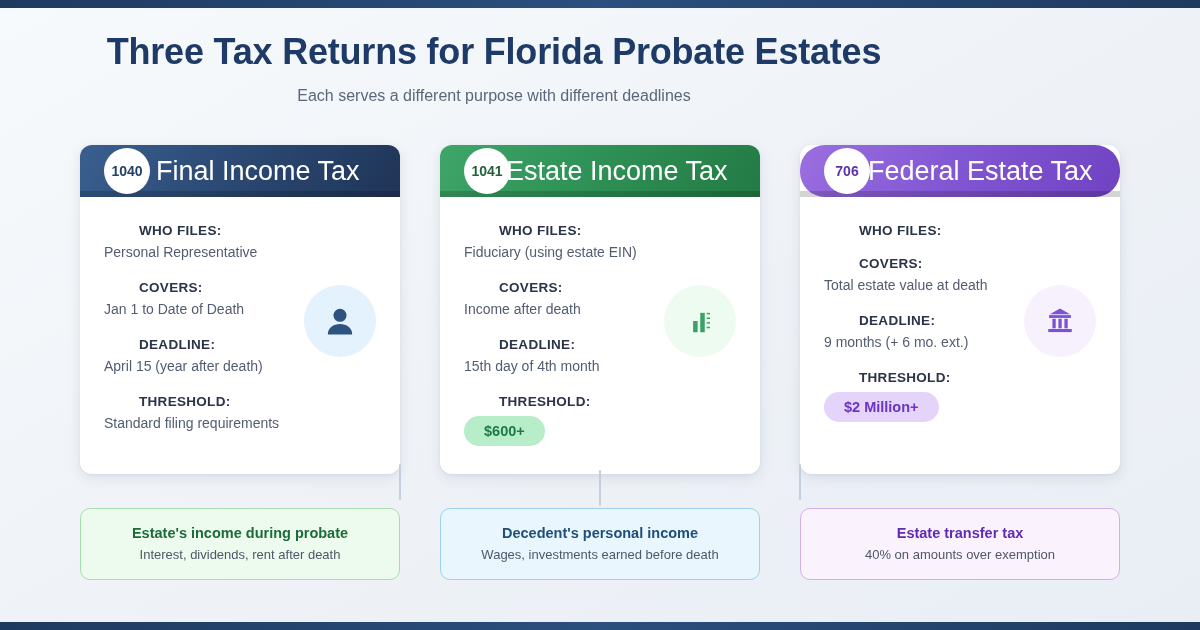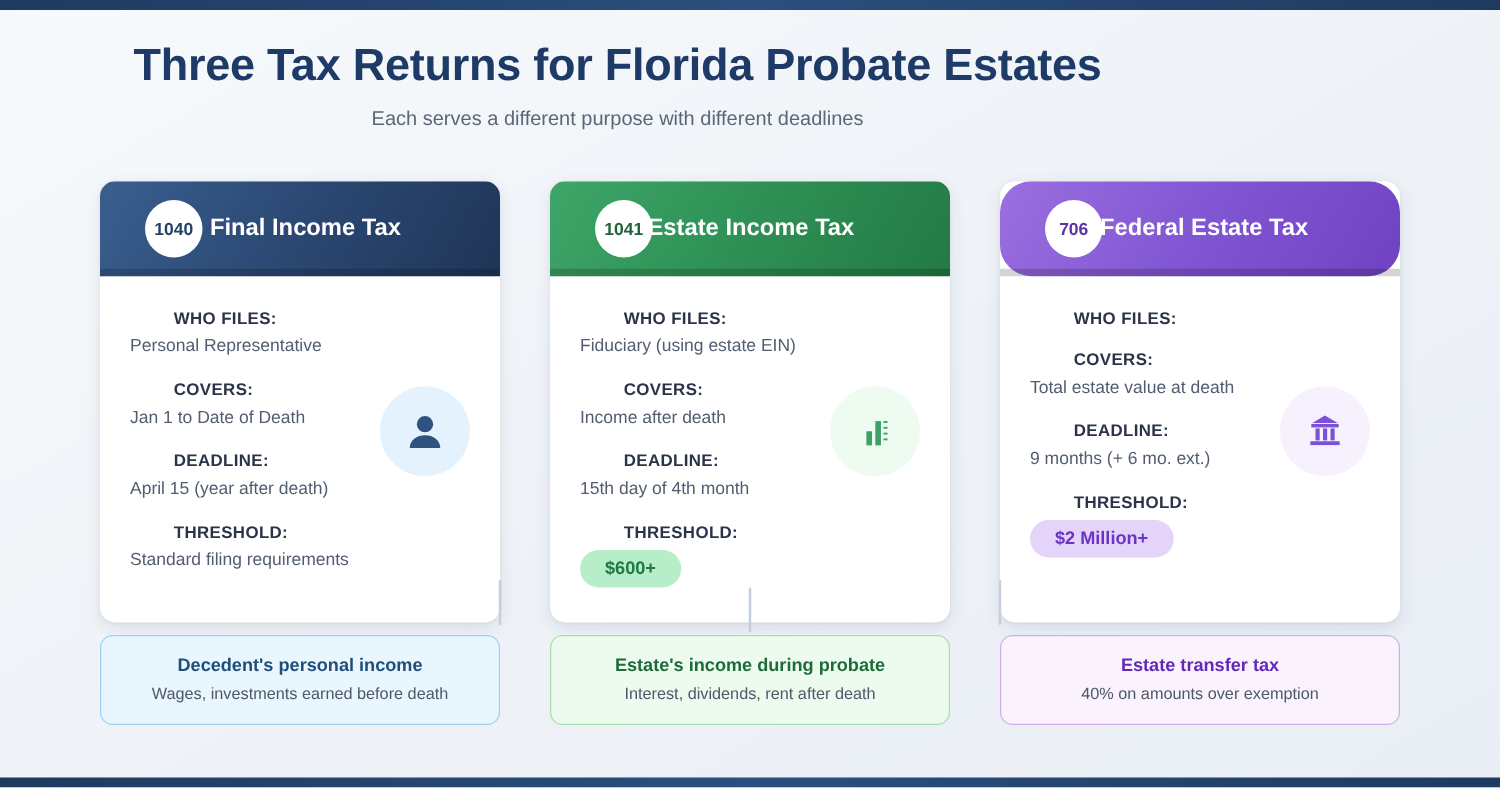--- a/index.html
+++ b/index.html
@@ -64,25 +64,25 @@
     background: #ffffff;
     border-radius: 12px;
     box-shadow: 0 4px 14px rgba(30, 50, 90, 0.10), 0 1px 3px rgba(30,50,90,0.06);
     overflow: hidden;
     position: relative;
   }
   .card.tall { min-height: 325px; }
   .card.short { min-height: 322px; }
 
   .card-header {
-    height: 76px;
+    height: 52px;
     position: relative;
     display: flex;
     align-items: center;
-    padding-left: 36px;
+    padding-left: 24px;
   }
   .card-header::after {
     content: "";
     position: absolute;
     left: 0; right: 0; bottom: 0;
     height: 6px;
     background: rgba(0, 0, 0, 0.17);
   }
 
   .card-1 .card-header { background: linear-gradient(120deg, #3a5f8f 0%, #2c4a75 45%, #1f3557 100%); }
@@ -101,22 +101,22 @@
     font-weight: bold;
     flex: 0 0 auto;
     z-index: 2;
     position: relative;
   }
   .card-1 .form-badge { color: #24416b; }
   .card-2 .form-badge { color: #23623c; }
   .card-3 .form-badge { color: #5b33a8; }
 
   .card-title {
-    font-size: 19px;
-    font-weight: bold;
+    font-size: 27px;
+    font-weight: normal;
     color: #ffffff;
     margin-left: 6px;
     white-space: nowrap;
     z-index: 1;
   }
   .card-2 .card-title { margin-left: -4px; }
   .card-3 .card-title { margin-left: -2px; }
 
   .card-body {
     padding: 26px 24px 28px 24px;
@@ -322,27 +322,27 @@
     </div>
   </div>
 
 </div>
 
 <div class="connector" style="left:399px; top:464px;"></div>
 <div class="connector" style="left:599px; top:470px;"></div>
 <div class="connector" style="left:799px; top:464px;"></div>
 
 <div class="footers">
+  <div class="footer-box green">
+    <div class="footer-title">Estate's income during probate</div>
+    <div class="footer-sub">Interest, dividends, rent after death</div>
+  </div>
   <div class="footer-box blue">
     <div class="footer-title">Decedent's personal income</div>
     <div class="footer-sub">Wages, investments earned before death</div>
   </div>
-  <div class="footer-box green">
-    <div class="footer-title">Estate's income during probate</div>
-    <div class="footer-sub">Interest, dividends, rent after death</div>
-  </div>
   <div class="footer-box purple">
     <div class="footer-title">Estate transfer tax</div>
     <div class="footer-sub">40% on amounts over exemption</div>
   </div>
 </div>
 
 <div class="page-bar bottom"></div>
 
 </body></html>

